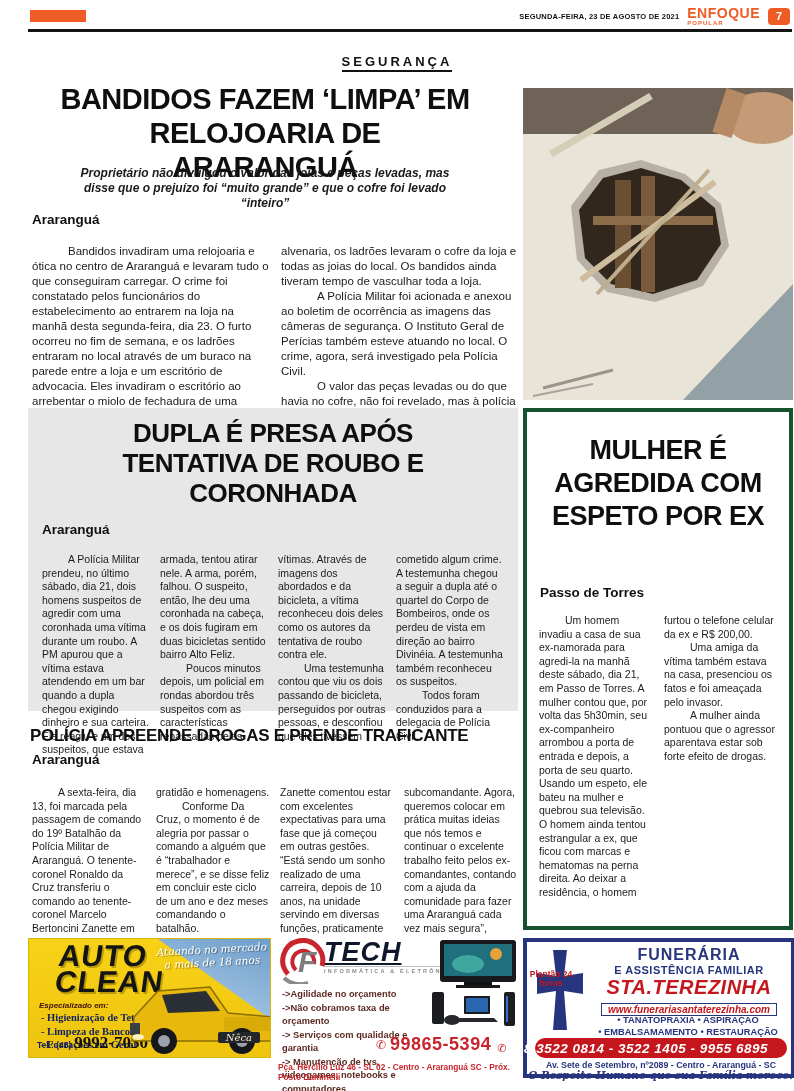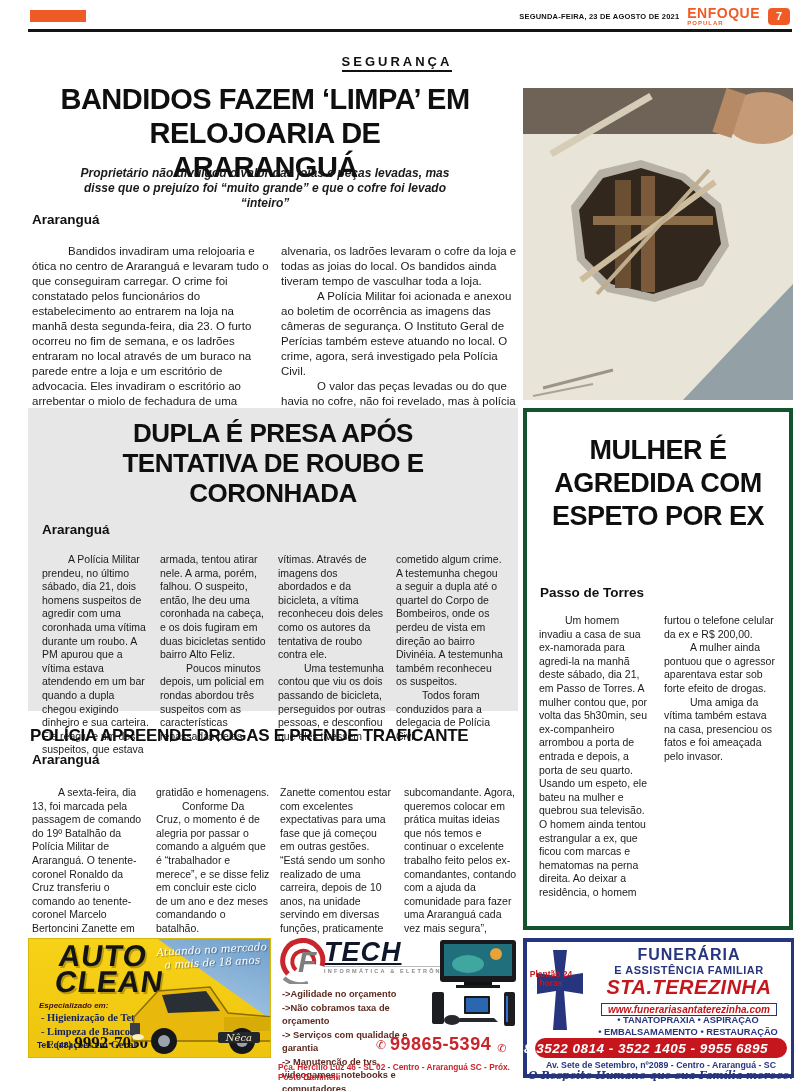--- a/index.html
+++ b/index.html
@@ -207,22 +207,22 @@
 
   <div class="right-box">
     <h2 class="hl hl3">MULHER É AGREDIDA COM ESPETO POR EX</h2>
     <span class="byline byline3">Passo de Torres</span>
     <div class="cols cols3 np">
       <div class="col">
         <p class="in-n">Um homem invadiu a casa de sua ex-namorada para agredi-la na manhã deste sábado, dia 21, em Passo de Torres. A mulher contou que, por volta das 5h30min, seu ex-companheiro arrombou a porta de entrada e depois, a porta de seu quarto. Usando um espeto, ele bateu na mulher e quebrou sua televisão. O homem ainda tentou estrangular a ex, que ficou com marcas e hematomas na perna direita. Ao deixar a residência, o homem</p>
       </div>
       <div class="col">
         <p>furtou o telefone celular da ex e R$ 200,00.</p>
+        <p class="in-n">Uma amiga da vítima também estava na casa, presenciou os fatos e foi ameaçada pelo invasor.</p>
         <p class="in-n">A mulher ainda pontuou que o agressor aparentava estar sob forte efeito de drogas.</p>
-        <p class="in-n">Uma amiga da vítima também estava na casa, presenciou os fatos e foi ameaçada pelo invasor.</p>
       </div>
     </div>
   </div>
 
   <h2 class="hl hl4">POLÍCIA APREENDE DROGAS E PRENDE TRAFICANTE</h2>
   <span class="byline byline4">Araranguá</span>
   <div class="cols cols4 np">
     <div class="col">
       <p class="in-n">A sexta-feira, dia 13, foi marcada pela passagem de comando do 19º Batalhão da Polícia Militar de Araranguá. O tenente-coronel Ronaldo da Cruz transferiu o comando ao tenente-coronel Marcelo Bertoncini Zanette em uma solenidade cheia de</p>
     </div>

